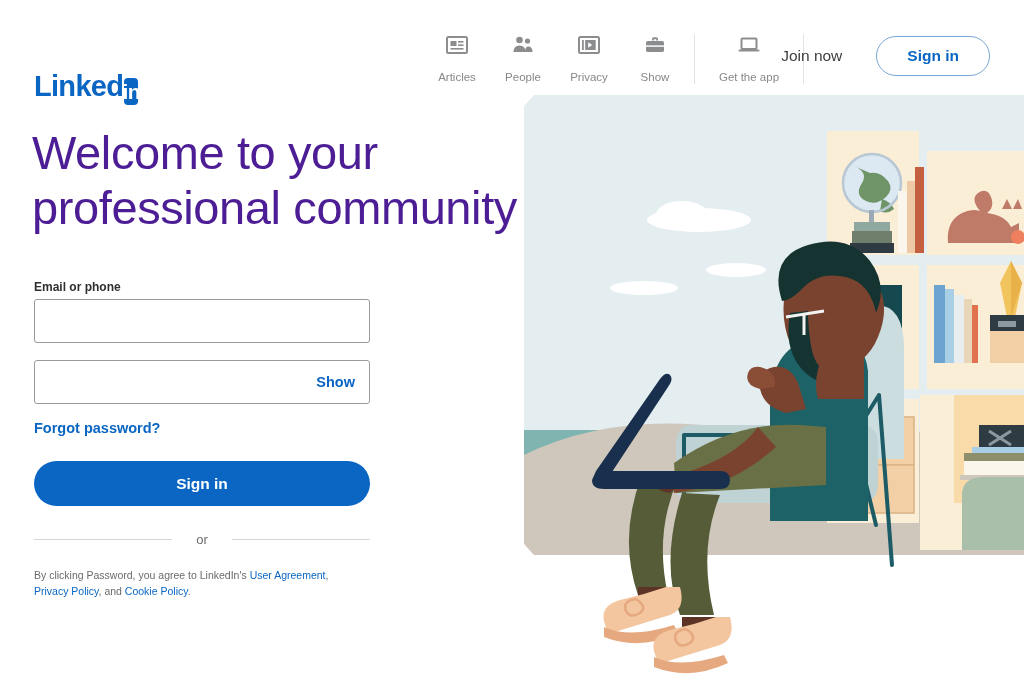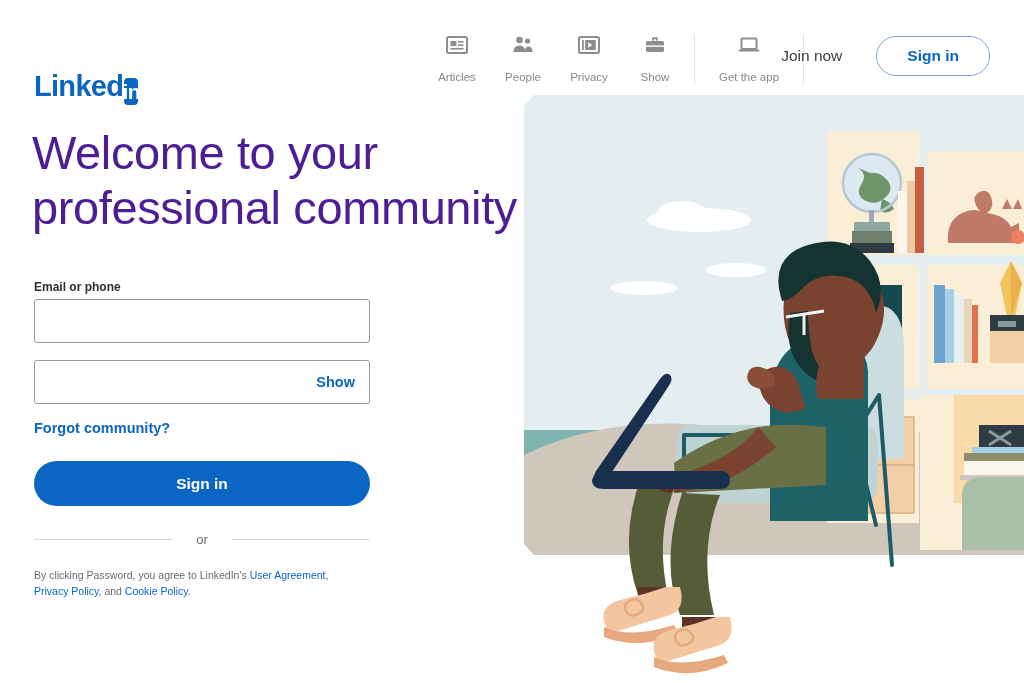--- a/index.html
+++ b/index.html
@@ -191,21 +191,21 @@
       <input class="field-input" type="text" value="" placeholder="" style="">
     </div>
 
     <div class="gap"></div>
 
     <div class="field-box">
       <input class="field-input" type="password" value="" placeholder="" style="">
       <span class="show-link">Show</span>
     </div>
 
-    <div class="forgot">Forgot community?</div>
+    <div class="forgot">Forgot password?</div>
 
     <button class="signin-btn">Sign in</button>
 
     <div class="or-row">
       <span class="or-line"></span>
       <span class="or-text">or</span>
       <span class="or-line"></span>
     </div>
 
     <div class="legal">

